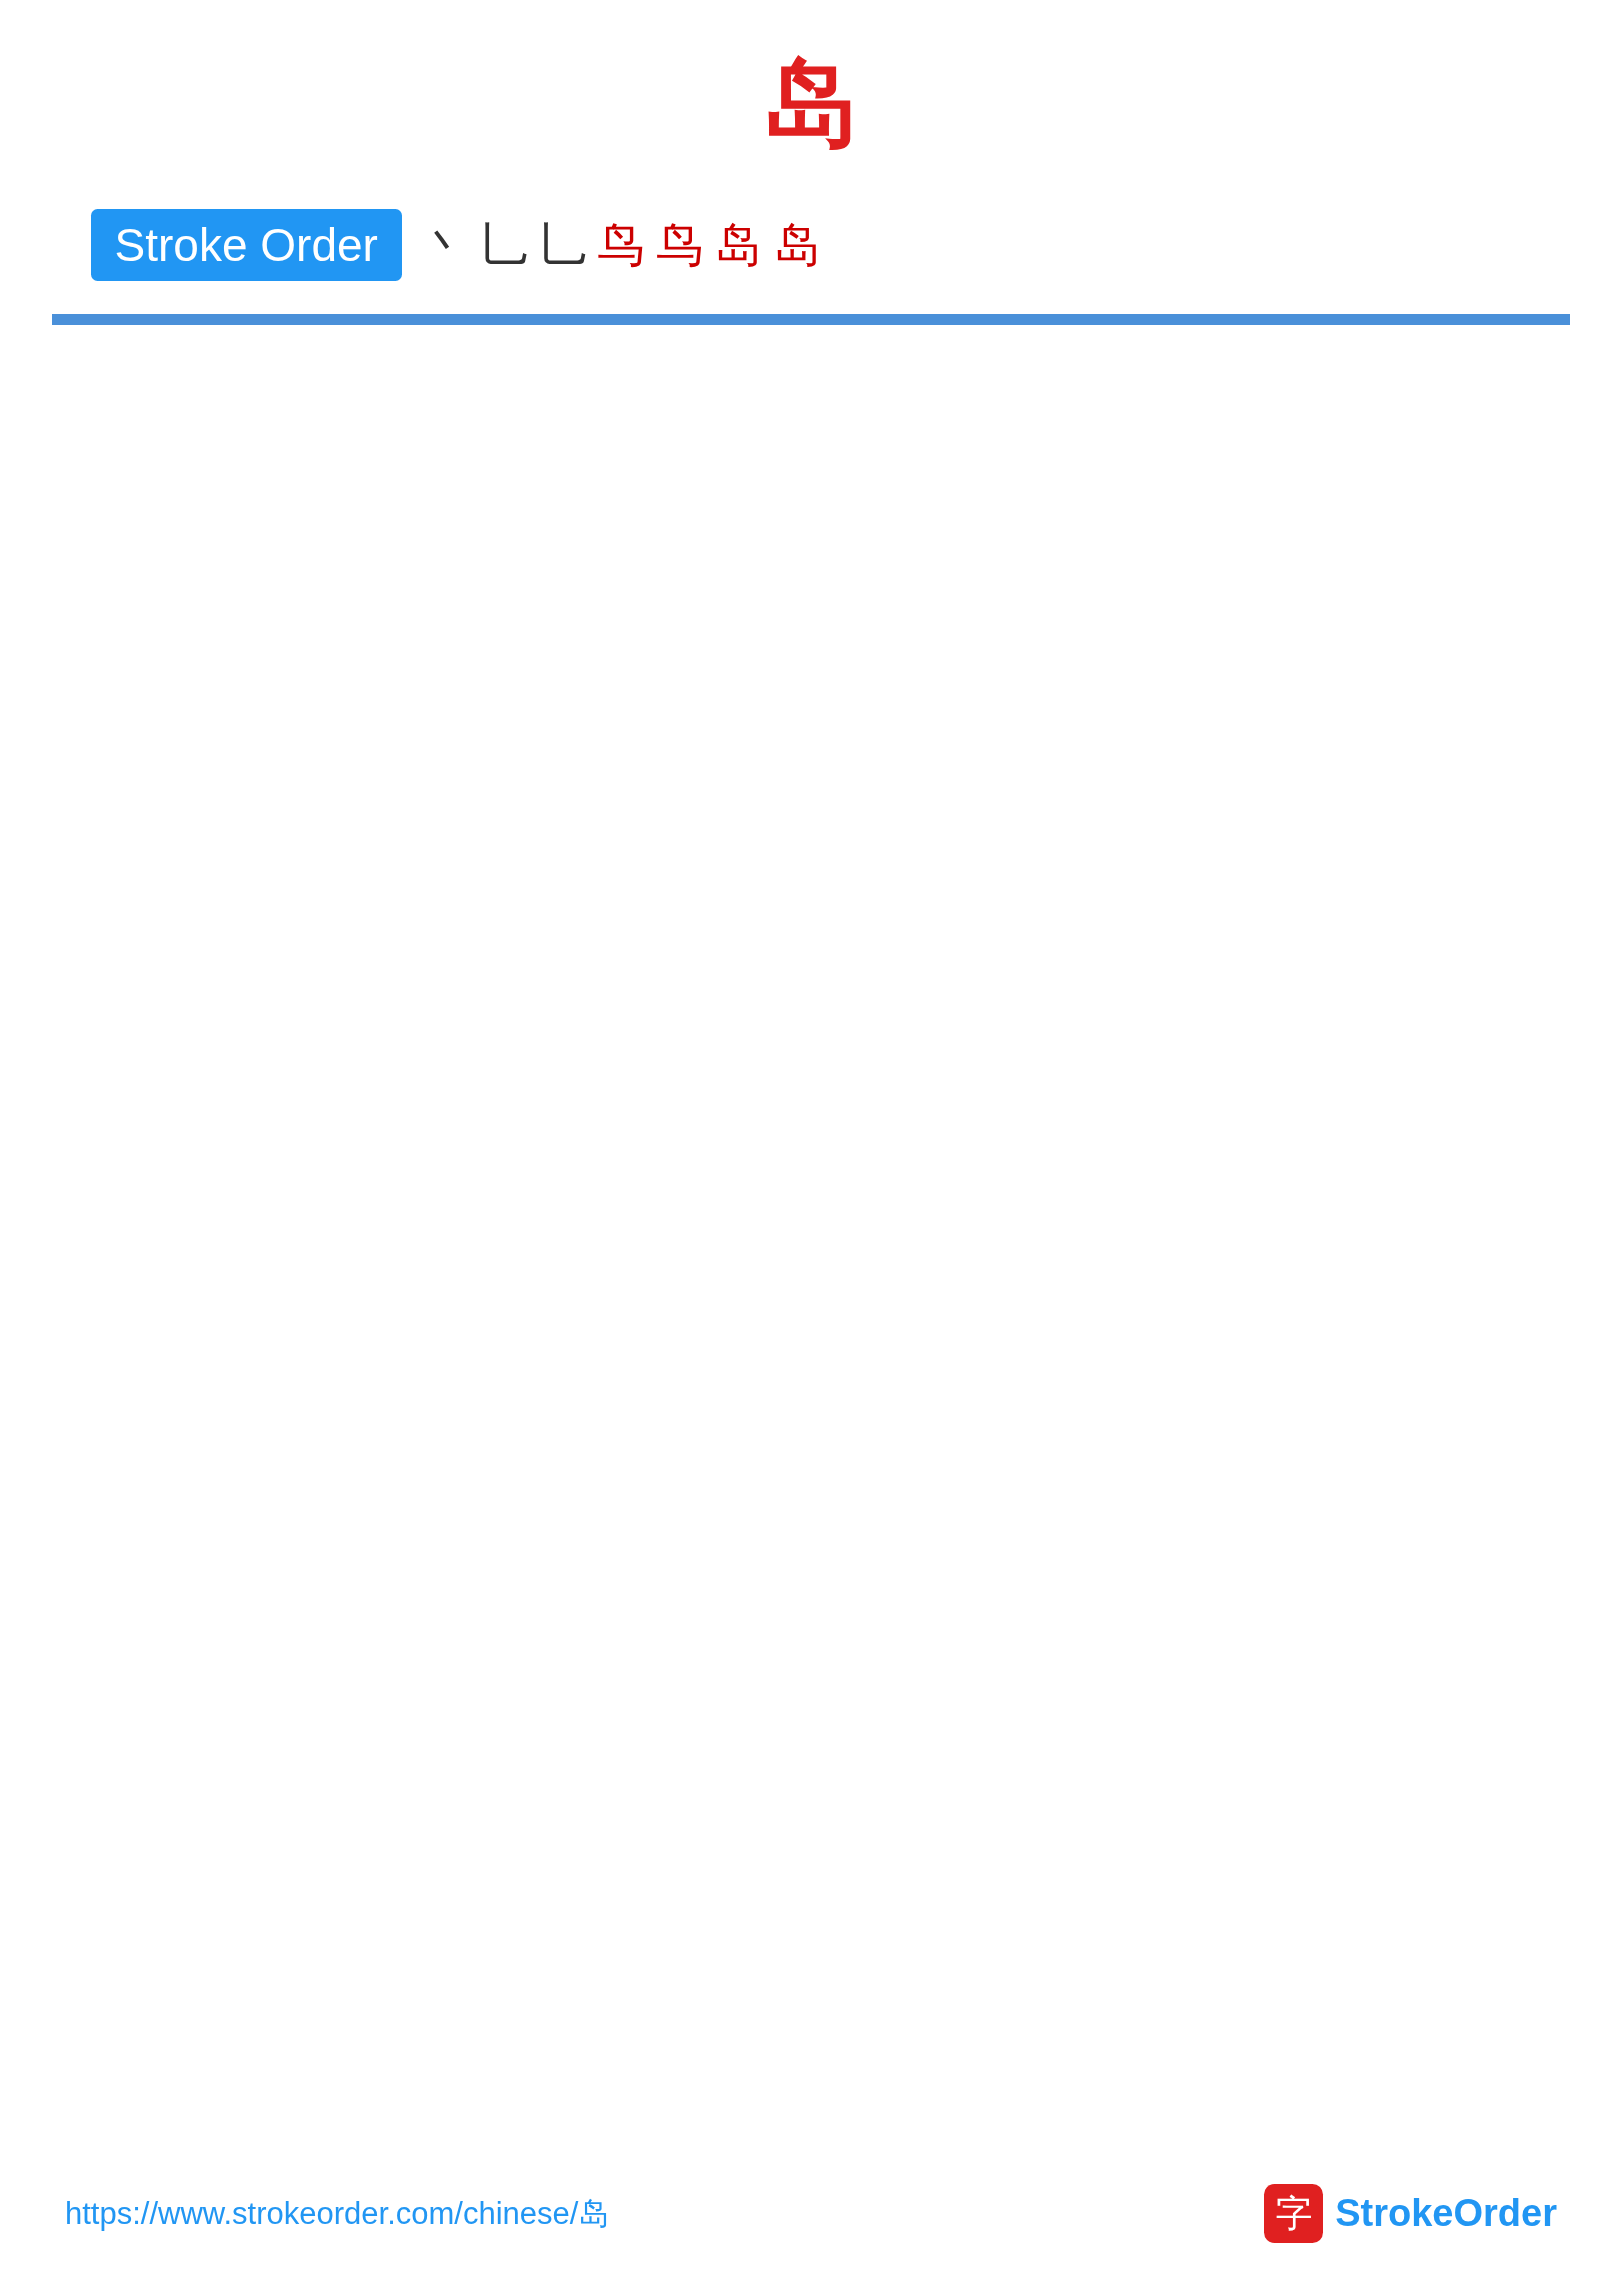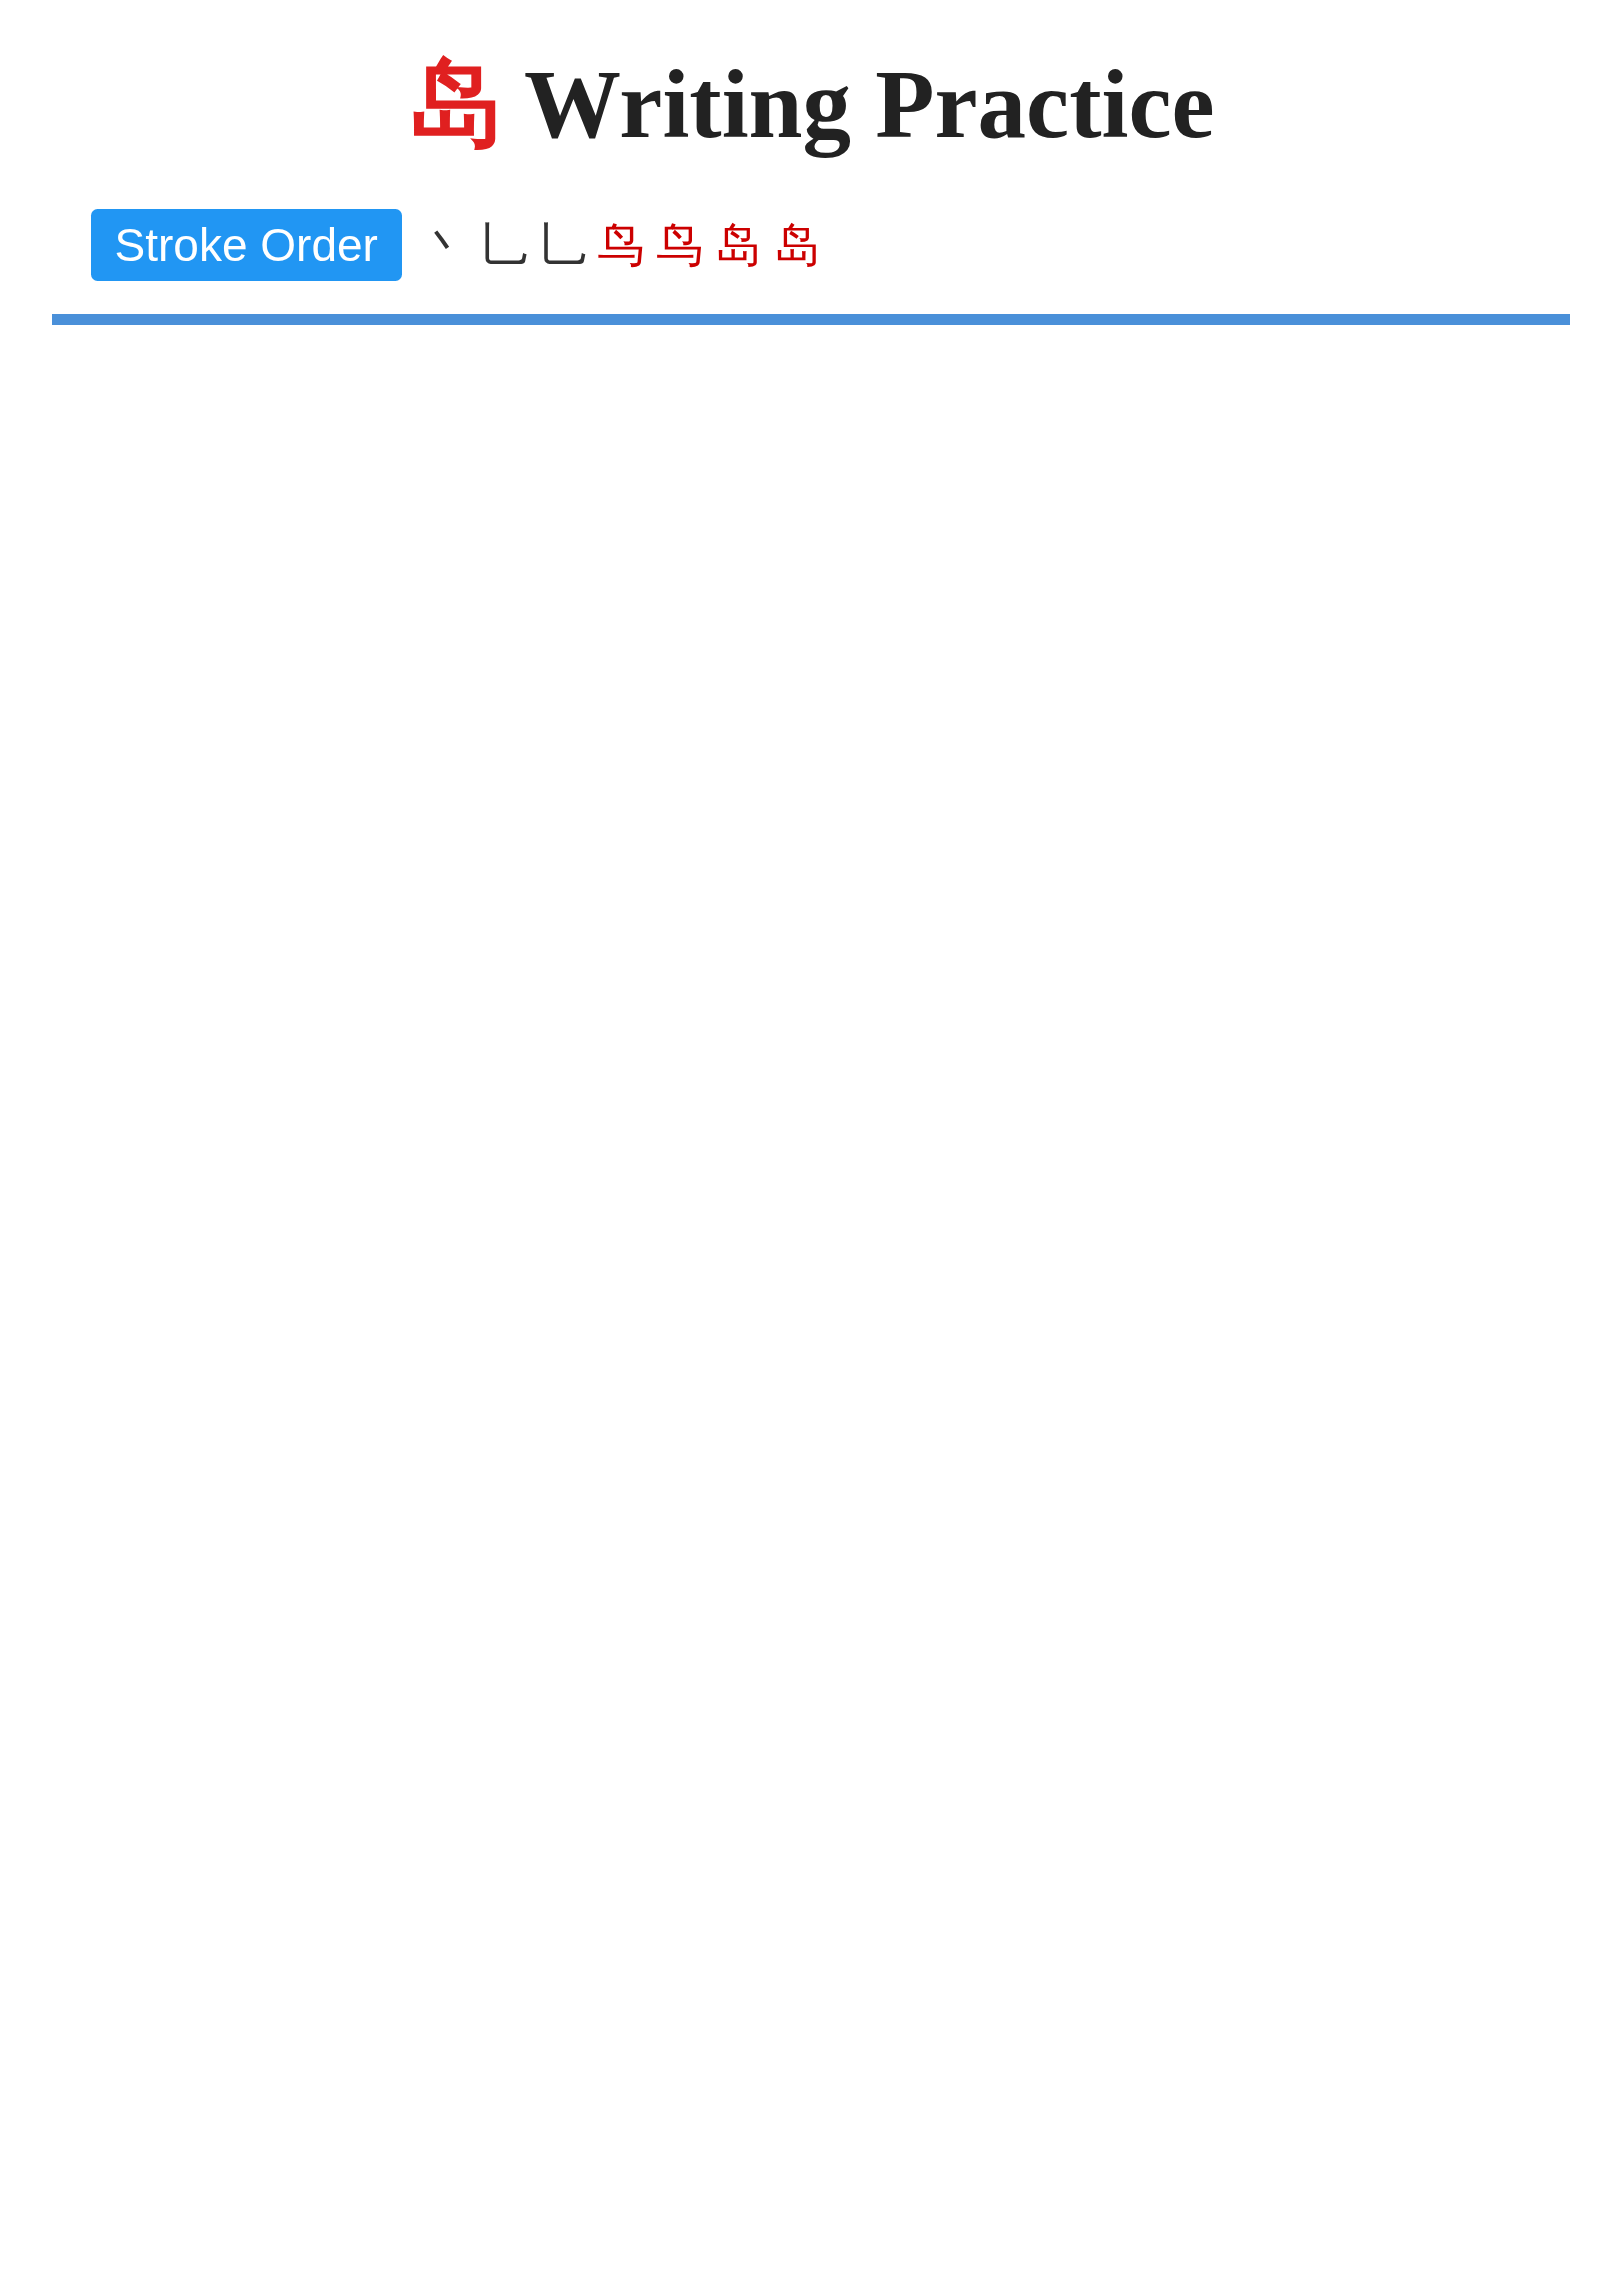--- a/index.html
+++ b/index.html
@@ -184,21 +184,20 @@
     }
 
   </style>
 </head>
 <body>
 
 <div class="page">
 
   <div class="title">
     <span class="char-red">岛</span>
-    <span>Writing Practice</span>
   </div>
 
   <div class="stroke-order-row">
     <div class="stroke-order-badge">Stroke Order</div>
     <div class="stroke-steps">
       <span class="stroke-step">丶</span>
       <span class="stroke-step">⺃</span>
       <span class="stroke-step">⺃</span>
       <span class="stroke-step" style="color:#c00;">鸟</span>
       <span class="stroke-step" style="color:#c00;">鸟</span>
@@ -551,15 +550,26 @@
         <td>
             <div class="cell-inner"></div>
           </td>
         <td>
             <div class="cell-inner"></div>
           </td>
       </tr>
     </tbody>
   </table>
 
+  <div class="footer">
+    <a class="footer-url">https://www.strokeorder.com/chinese/岛</a>
+    <div class="footer-logo">
+      <div class="footer-logo-icon">
+        <span>字</span>
+      </div>
+      <div class="footer-logo-text">
+        <span>Stroke</span><span style="color:#2196F3;">Order</span>
+      </div>
+    </div>
+  </div>
 
 </div>
 
 
 </body></html>

